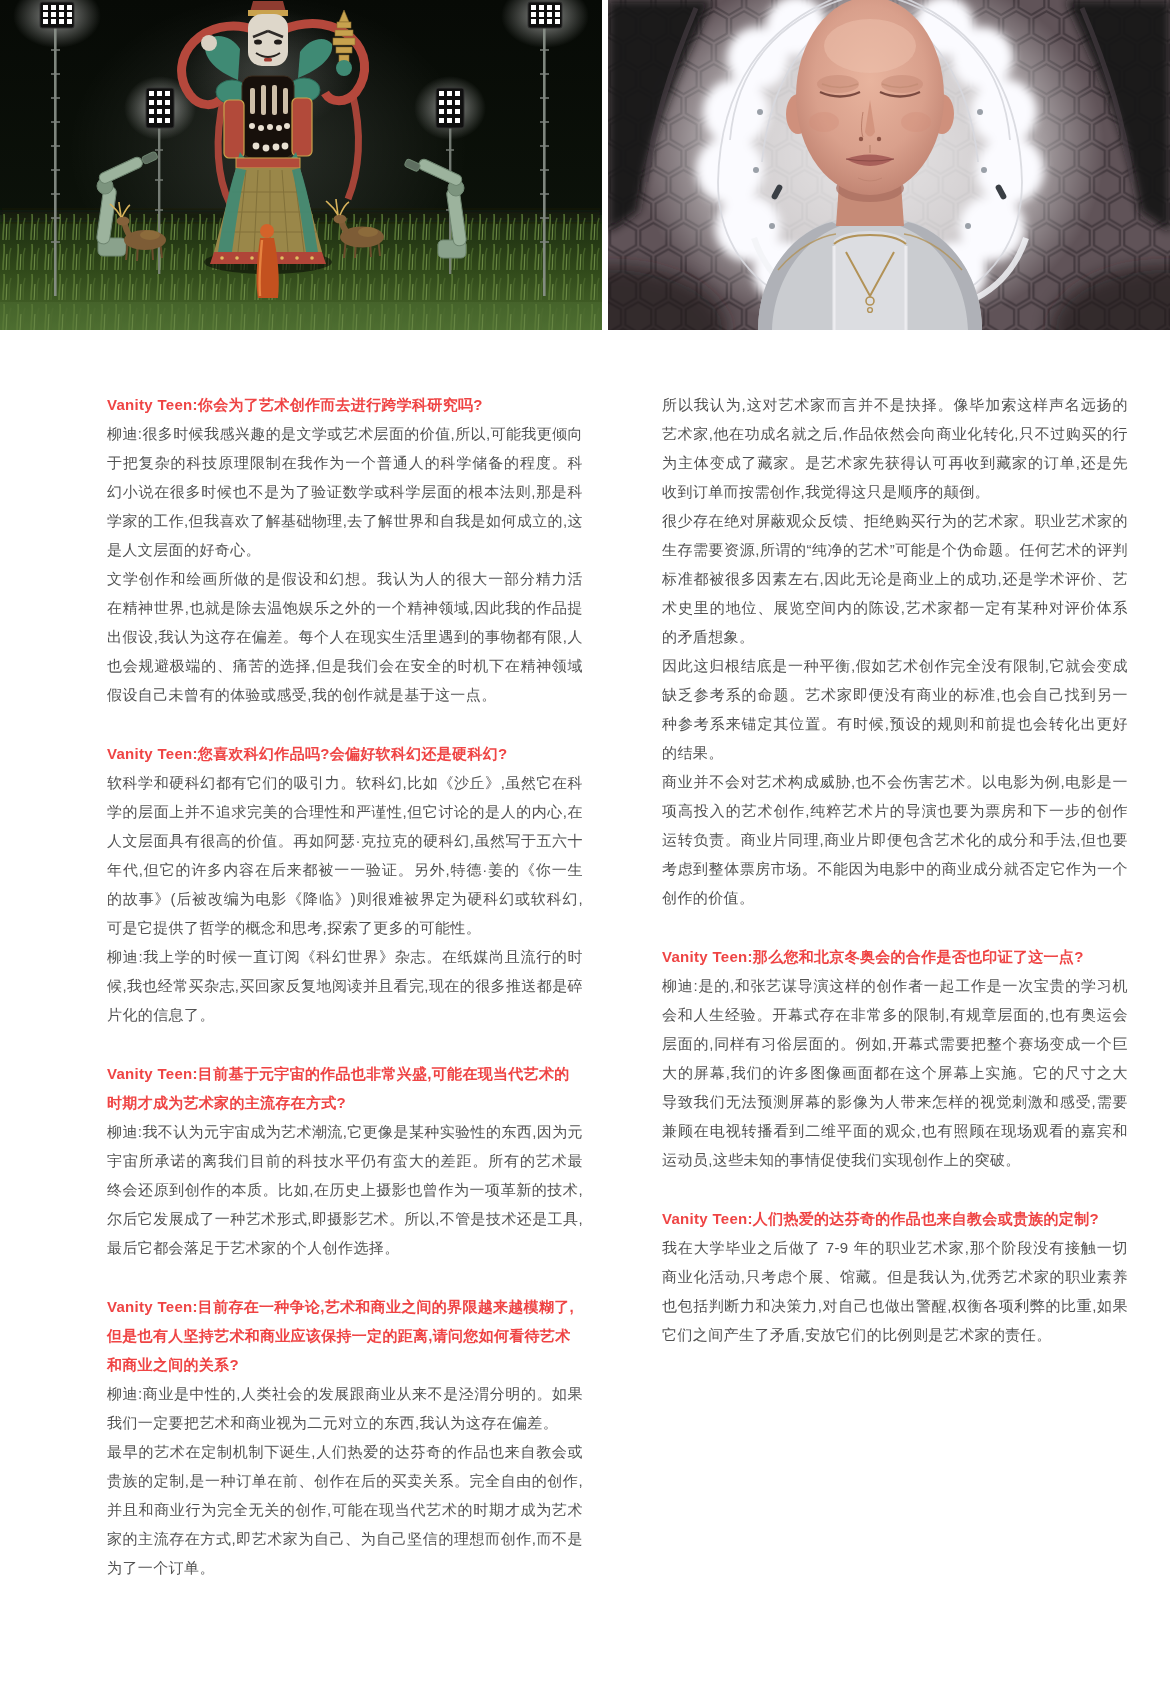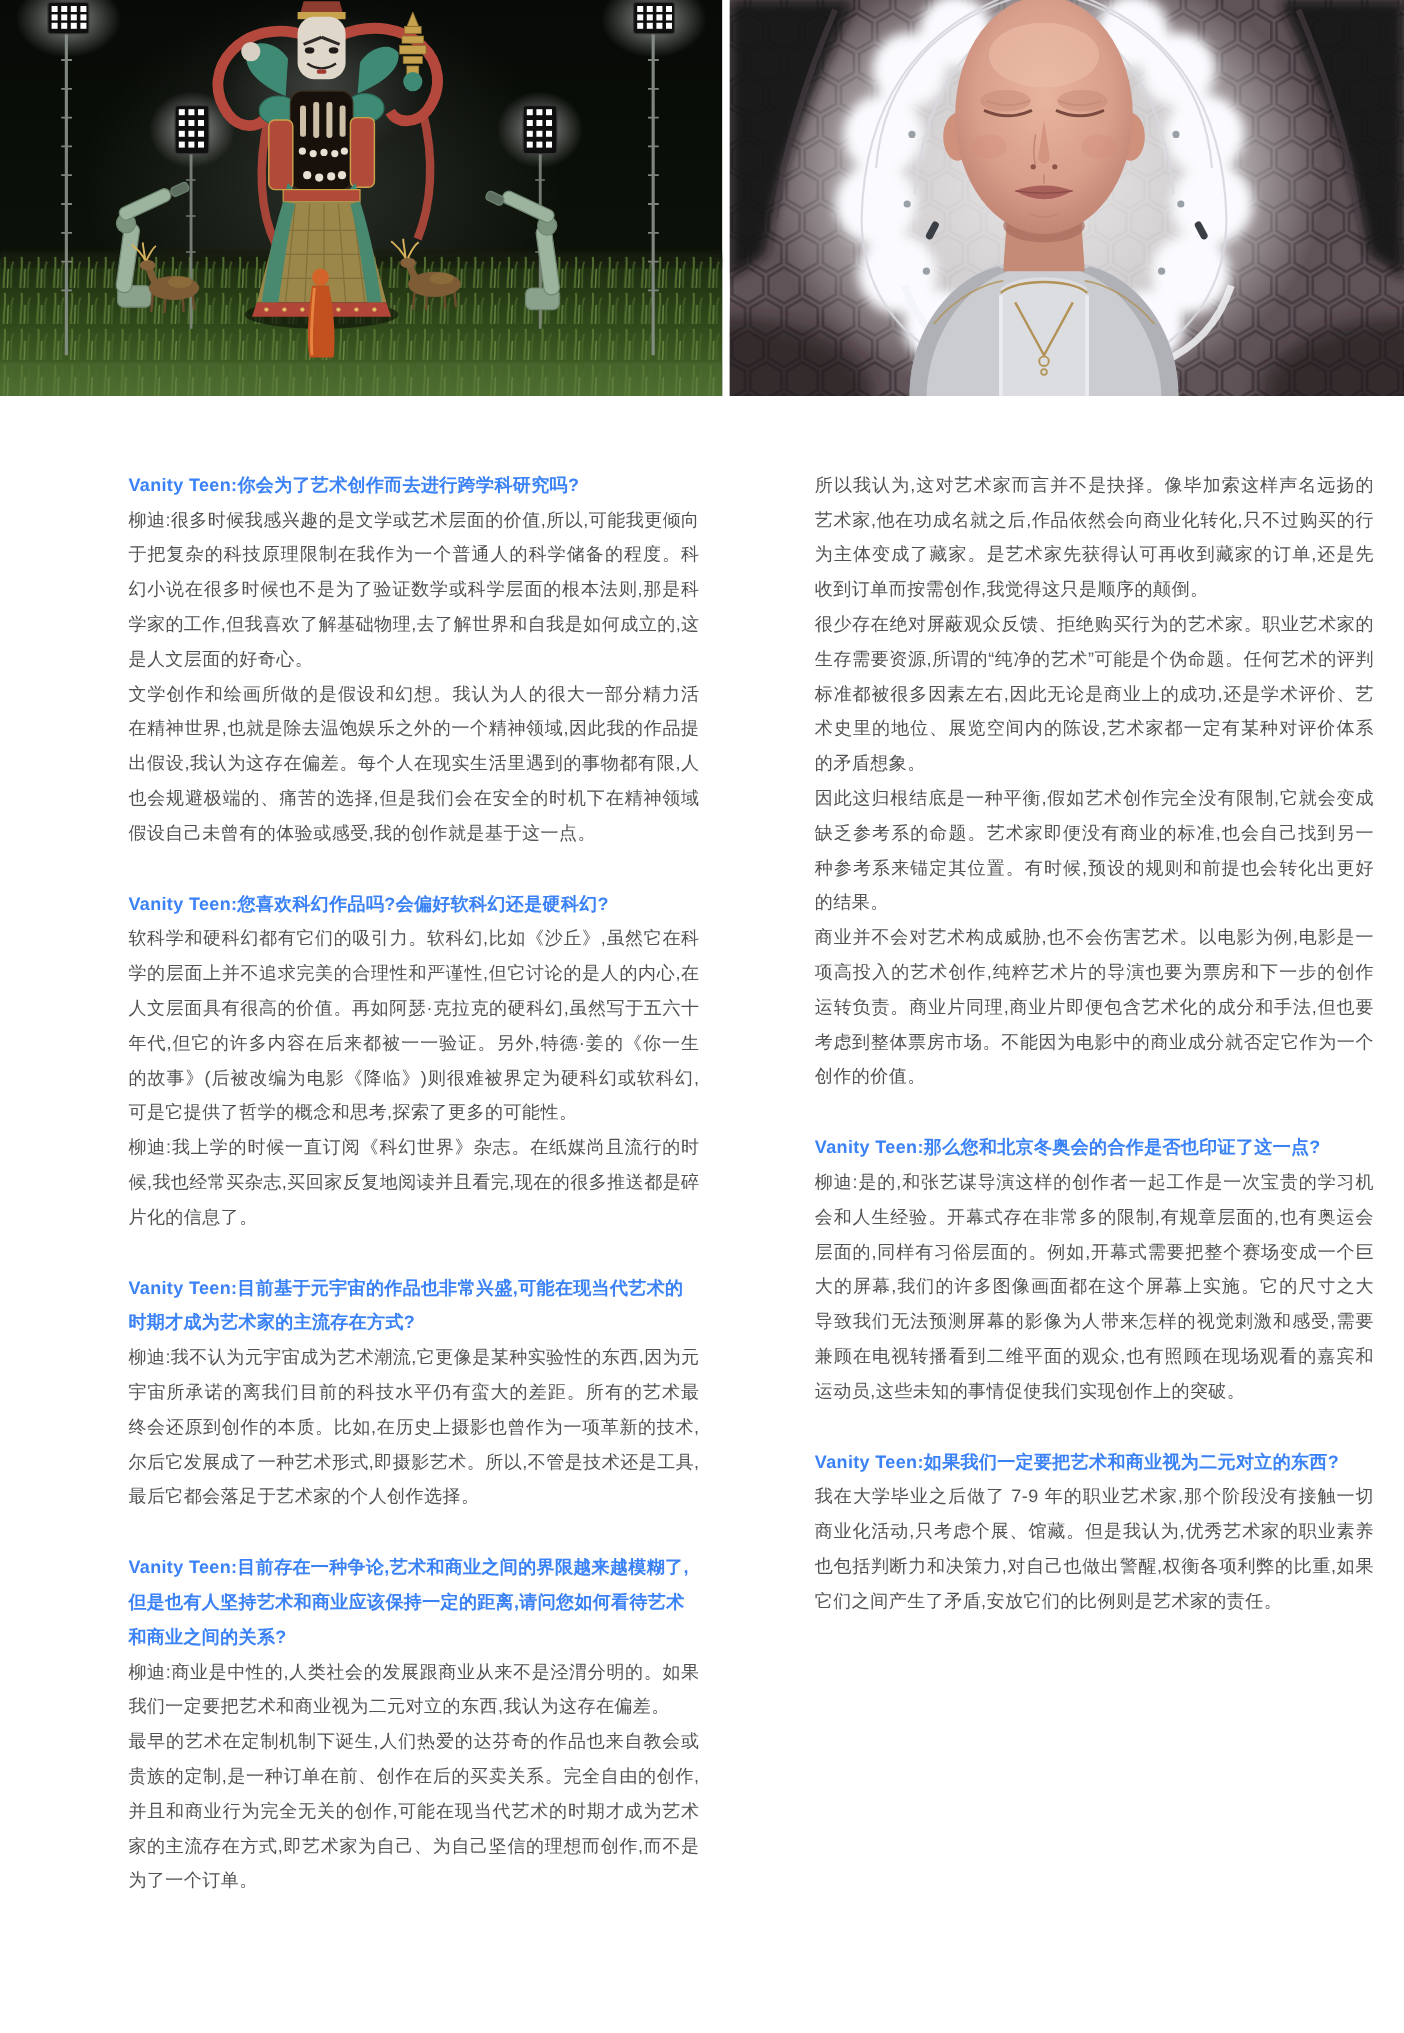--- a/index.html
+++ b/index.html
@@ -3,22 +3,22 @@
 <meta charset="utf-8">
 <style>
   html,body{margin:0;padding:0;background:#ffffff;}
   body{width:1170px;height:1694px;position:relative;overflow:hidden;
        font-family:"Liberation Sans","DejaVu Sans",sans-serif;}
   .hero-img{position:absolute;top:0;height:330px;display:block;}
   #hero-left{left:0;width:602px;}
   #hero-right{left:608px;width:562px;}
   .col{position:absolute;top:390px;}
   #col-left{left:107px;width:476px;}
-  #col-right{left:679px;width:466px;}
-  .q{font-weight:bold;color:#3b82f6;font-size:15px;line-height:29px;
+  #col-right{left:662px;width:466px;}
+  .q{font-weight:bold;color:#ef4444;font-size:15px;line-height:29px;
      margin:30px 0 0 0;letter-spacing:.3px;}
   .a{color:#525252;font-size:15px;line-height:29px;margin:0;
      text-align:justify;letter-spacing:.4px;}
   .col > :first-child{margin-top:0;}
 </style>
 </head>
 <body>
 
 <div>
 
@@ -387,16 +387,16 @@
       <p class="a">柳迪:商业是中性的,人类社会的发展跟商业从来不是泾渭分明的。如果我们一定要把艺术和商业视为二元对立的东西,我认为这存在偏差。</p>
       <p class="a">最早的艺术在定制机制下诞生,人们热爱的达芬奇的作品也来自教会或贵族的定制,是一种订单在前、创作在后的买卖关系。完全自由的创作,并且和商业行为完全无关的创作,可能在现当代艺术的时期才成为艺术家的主流存在方式,即艺术家为自己、为自己坚信的理想而创作,而不是为了一个订单。</p>
     </div>
   <div class="col" id="col-right">
       <p class="a">所以我认为,这对艺术家而言并不是抉择。像毕加索这样声名远扬的艺术家,他在功成名就之后,作品依然会向商业化转化,只不过购买的行为主体变成了藏家。是艺术家先获得认可再收到藏家的订单,还是先收到订单而按需创作,我觉得这只是顺序的颠倒。</p>
       <p class="a">很少存在绝对屏蔽观众反馈、拒绝购买行为的艺术家。职业艺术家的生存需要资源,所谓的“纯净的艺术”可能是个伪命题。任何艺术的评判标准都被很多因素左右,因此无论是商业上的成功,还是学术评价、艺术史里的地位、展览空间内的陈设,艺术家都一定有某种对评价体系的矛盾想象。</p>
       <p class="a">因此这归根结底是一种平衡,假如艺术创作完全没有限制,它就会变成缺乏参考系的命题。艺术家即便没有商业的标准,也会自己找到另一种参考系来锚定其位置。有时候,预设的规则和前提也会转化出更好的结果。</p>
       <p class="a">商业并不会对艺术构成威胁,也不会伤害艺术。以电影为例,电影是一项高投入的艺术创作,纯粹艺术片的导演也要为票房和下一步的创作运转负责。商业片同理,商业片即便包含艺术化的成分和手法,但也要考虑到整体票房市场。不能因为电影中的商业成分就否定它作为一个创作的价值。</p>
       <h3 class="q">Vanity Teen:那么您和北京冬奥会的合作是否也印证了这一点?</h3>
       <p class="a">柳迪:是的,和张艺谋导演这样的创作者一起工作是一次宝贵的学习机会和人生经验。开幕式存在非常多的限制,有规章层面的,也有奥运会层面的,同样有习俗层面的。例如,开幕式需要把整个赛场变成一个巨大的屏幕,我们的许多图像画面都在这个屏幕上实施。它的尺寸之大导致我们无法预测屏幕的影像为人带来怎样的视觉刺激和感受,需要兼顾在电视转播看到二维平面的观众,也有照顾在现场观看的嘉宾和运动员,这些未知的事情促使我们实现创作上的突破。</p>
-      <h3 class="q">Vanity Teen:如果我们一定要把艺术和商业视为二元对立的东西?</h3>
+      <h3 class="q">Vanity Teen:人们热爱的达芬奇的作品也来自教会或贵族的定制?</h3>
       <p class="a">我在大学毕业之后做了 7-9 年的职业艺术家,那个阶段没有接触一切商业化活动,只考虑个展、馆藏。但是我认为,优秀艺术家的职业素养也包括判断力和决策力,对自己也做出警醒,权衡各项利弊的比重,如果它们之间产生了矛盾,安放它们的比例则是艺术家的责任。</p>
     </div>
 </div>
 
 </body></html>

